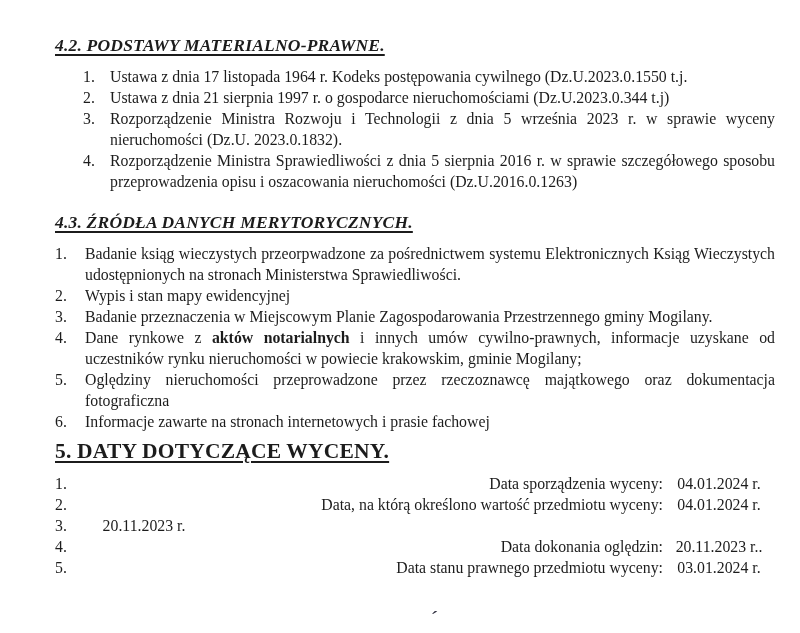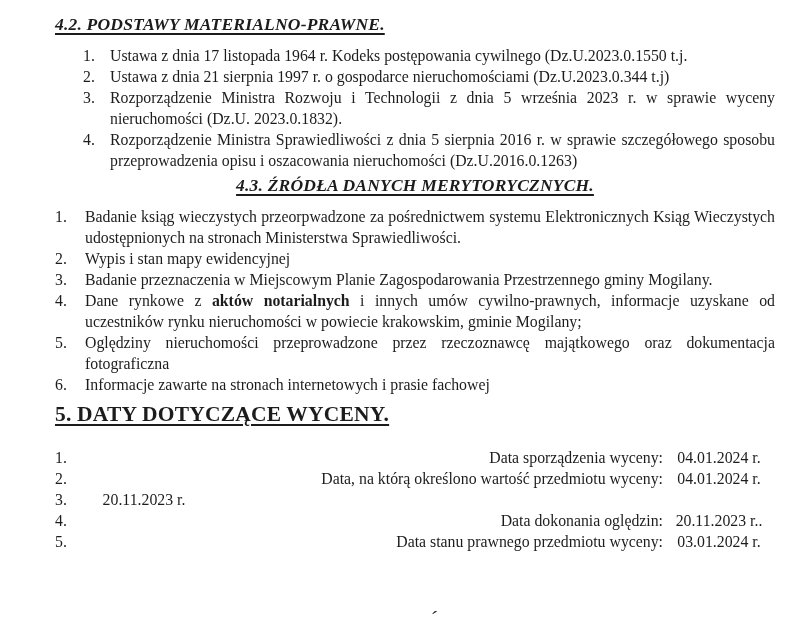--- a/index.html
+++ b/index.html
@@ -12,47 +12,47 @@
     height: 633px;
     font-family: "Liberation Serif", serif;
     color: #1c1c1c;
     overflow: hidden;
   }
   .page {
     position: relative;
     box-sizing: border-box;
     width: 800px;
     height: 633px;
-    padding: 15px 25px 0 55px;
+    padding: 36px 25px 0 55px;
     background: #ffffff;
   }
   
   .heading-sub {
     margin: 0 0 11px 0;
     font-size: 17.5px;
     line-height: 19px;
     font-weight: bold;
     font-style: italic;
     text-decoration: underline;
     text-underline-offset: 3px;
     text-decoration-thickness: 1.5px;
     letter-spacing: 0.2px;
   }
   .heading-main {
-    margin: 7px 0 21px 0;
+    margin: 7px 0 10px 0;
     font-size: 21.5px;
     line-height: 24px;
     font-weight: bold;
     font-style: normal;
     text-decoration: underline;
     text-underline-offset: 3px;
     text-decoration-thickness: 2px;
     letter-spacing: 0.2px;
   }
-  .heading-43 { margin-top: 5px; text-align: center; }
+  .heading-43 { margin-top: 21px; }
   
   .list {
     margin: 0;
     padding: 0;
     list-style: none;
     font-size: 15.8px;
     line-height: 21px;
   }
   .row {
     display: flex;

